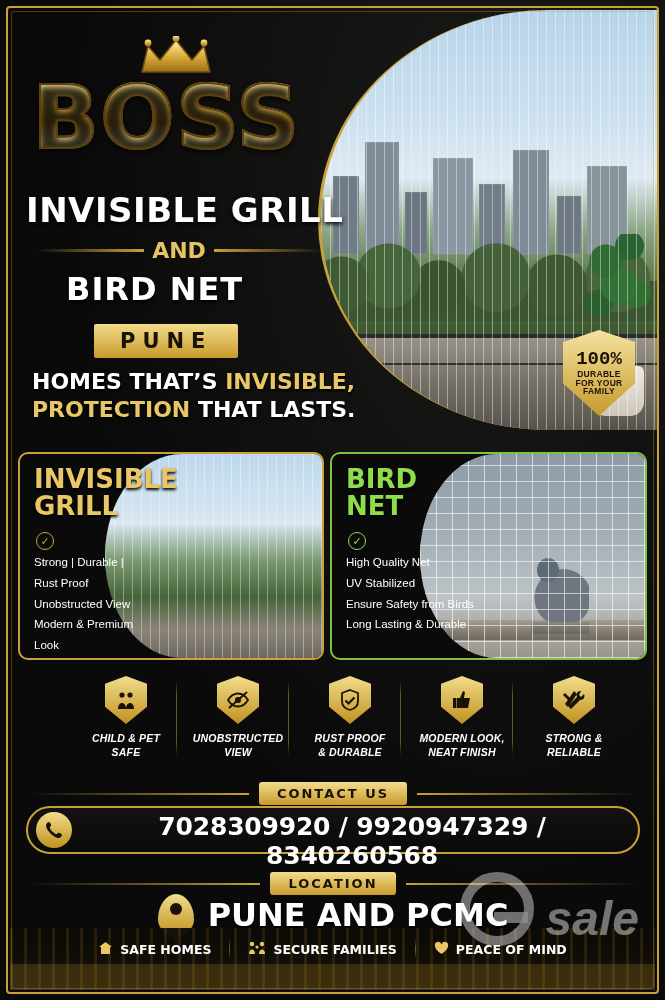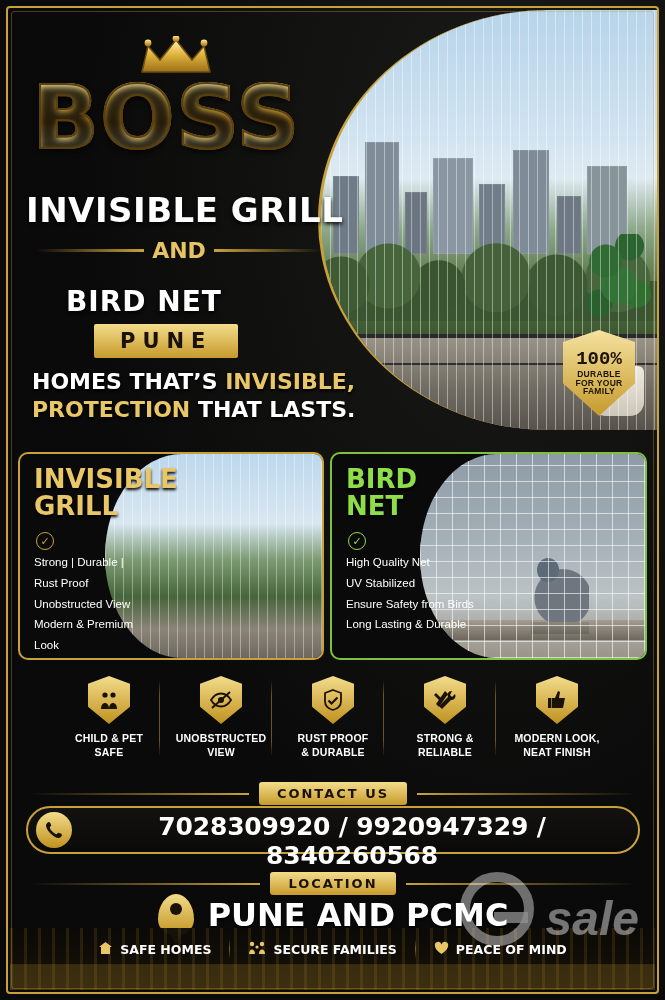--- a/index.html
+++ b/index.html
@@ -124,22 +124,22 @@
     position: absolute; left: 26px; top: 190px; z-index: 6;
     color: #fff; font-size: 34px; font-weight: 800; letter-spacing: .5px;
     font-family: "DejaVu Sans", sans-serif;
     text-shadow: 0 2px 4px #000;
   }
   .and-wrap { position: absolute; left: 36px; top: 238px; z-index: 6; width: 286px; display: flex; align-items: center; gap: 8px; }
   .and-wrap .bar { flex: 1; height: 3px; background: linear-gradient(90deg, transparent, #c9a13a); }
   .and-wrap .bar.r { background: linear-gradient(90deg, #c9a13a, transparent); }
   .and-wrap .and { color: #e6c463; font-size: 22px; font-weight: 800; font-family: "DejaVu Sans", sans-serif; }
   .line-bn {
-    position: absolute; left: 66px; top: 285px; z-index: 6;
-    color: #fff; font-size: 28px; font-weight: 800; letter-spacing: 1px;
+    position: absolute; left: 66px; top: 270px; z-index: 6;
+    color: #fff; font-size: 32px; font-weight: 800; letter-spacing: 1px;
     font-family: "DejaVu Sans", sans-serif; text-shadow: 0 2px 4px #000;
   }
   .pune-badge {
     position: absolute; left: 94px; top: 324px; z-index: 6;
     padding: 5px 26px;
     background: linear-gradient(#f3dc8b, #c79a2c);
     color: #1b1206; font-weight: 900; font-size: 21px; letter-spacing: 7px;
     font-family: "DejaVu Sans", sans-serif;
     border-radius: 2px;
   }
@@ -216,22 +216,22 @@
   .card.green .tick { border-color: #8ede49; color: #8ede49; }
   .card-list {
     position: absolute; left: 14px; top: 100px; z-index: 3; width: 132px;
     color: #fff; font-size: 11.5px; line-height: 1.55; font-family: "Liberation Sans", sans-serif;
   }
   .card.green .card-list { width: 160px; }
   .card-list div { margin-bottom: 3px; }
 
   
   .features {
-    position: absolute; left: 30px; top: 676px; width: 606px; height: 98px;
-    display: flex; align-items: flex-start; justify-content: center;
+    position: absolute; left: 24px; top: 676px; width: 606px; height: 98px;
+    display: flex; align-items: flex-start; justify-content: flex-end; font-style: italic;
   }
   .feature { width: 112px; text-align: center; position: relative; }
   .feature + .feature::before {
     content: ""; position: absolute; left: -6px; top: 4px; width: 1px; height: 76px;
     background: linear-gradient(transparent, #6b5520 20%, #6b5520 80%, transparent);
   }
   .f-ico {
     width: 42px; height: 48px; margin: 0 auto 8px;
     background: linear-gradient(#f3dc8b, #c0921f);
     clip-path: polygon(50% 0, 100% 16%, 100% 64%, 50% 100%, 0 64%, 0 16%);
@@ -466,39 +466,39 @@
             <path d="M11 1l8 3v8c0 5-4 8-8 9-4-1-8-4-8-9V4z" fill="none" stroke="#1b1206" stroke-width="1.8"></path>
             <path d="M6.5 11.5l3 3 6-6" fill="none" stroke="#1b1206" stroke-width="2.2"></path>
           </svg>
       </div>
       <div class="f-label" style="white-space:pre-line">RUST PROOF
 &amp; DURABLE</div>
     </div>
 
     <div class="feature">
       <div class="f-ico">
+        <svg width="22" height="22" viewBox="0 0 22 22">
+            <path d="M6 9h3l3-7 2 1-1 6h6l-2 10H6z" fill="#1b1206"></path>
+            <rect x="2" y="9" width="3.4" height="10" fill="#1b1206"></rect>
+          </svg>
+      </div>
+      <div class="f-label" style="white-space:pre-line">MODERN LOOK,
+NEAT FINISH</div>
+    </div>
+
+    <div class="feature">
+      <div class="f-ico">
         <svg width="24" height="22" viewBox="0 0 24 22">
             <path d="M3 4l6 6-2 2-6-6z" fill="#1b1206"></path>
             <path d="M12 2l3 3-9 13-3-3z" fill="#1b1206"></path>
             <path d="M19 2a4 4 0 00-4 6l-9 9 3 3 9-9a4 4 0 004-6l-3 3-2-2z" fill="#1b1206"></path>
           </svg>
       </div>
       <div class="f-label" style="white-space:pre-line">STRONG &amp;
 RELIABLE</div>
-    </div>
-
-    <div class="feature">
-      <div class="f-ico">
-        <svg width="22" height="22" viewBox="0 0 22 22">
-            <path d="M6 9h3l3-7 2 1-1 6h6l-2 10H6z" fill="#1b1206"></path>
-            <rect x="2" y="9" width="3.4" height="10" fill="#1b1206"></rect>
-          </svg>
-      </div>
-      <div class="f-label" style="white-space:pre-line">MODERN LOOK,
-NEAT FINISH</div>
     </div>
   </div>
 
   <div class="contact-head">
     <span class="hr"></span>
     <span class="chip">CONTACT US</span>
     <span class="hr r"></span>
   </div>
 
   <div class="phone-bar">

